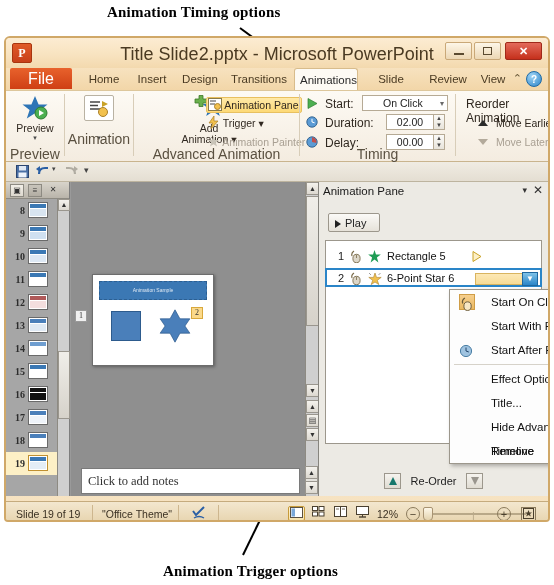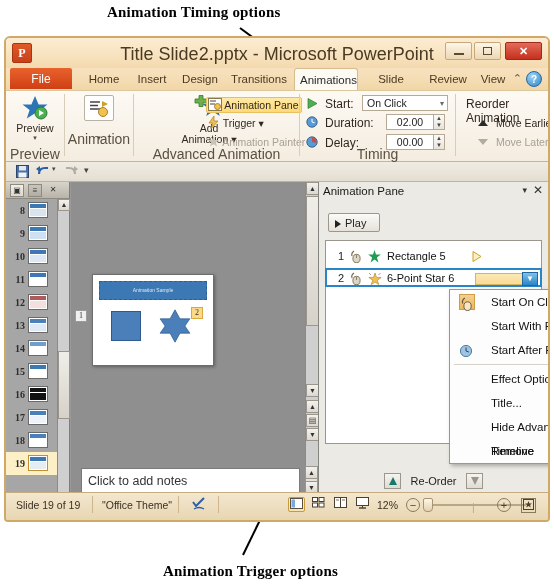--- a/index.html
+++ b/index.html
@@ -87,21 +87,21 @@
     position:relative;
     height:22px;
     background:linear-gradient(180deg,#f7e2bf,#f2d6a8);
   }
   #tab-file {
     position:absolute; left:4px; top:0;
     width:62px; height:21px;
     background:linear-gradient(180deg,#e8622c,#cf3f14);
     color:#fff;
     text-align:center; line-height:22px;
-    font-size:12px;
+    font-size:16px;
     border-radius:2px 2px 0 0;
   }
   .tab {
     position:absolute; top:0; height:22px;
     line-height:22px;
     font-size:11.5px;
     color:#4a3a22;
     text-align:center;
     padding:0 5px;
   }
@@ -167,21 +167,21 @@
 
   .tlabel { position:absolute; font-size:12px; color:#302820; }
   .tfield {
     position:absolute;
     background:#fff;
     border:1px solid #b6aa95;
     height:16px;
     font-size:10.5px;
     color:#222;
     line-height:15px;
-    padding-left:4px;
+    padding-left:20px;
   }
   .tfield .dd-caret {
     position:absolute; right:3px; top:0; color:#6a6a6a; font-size:8px;
   }
   .spin {
     position:absolute; width:11px; height:16px;
     border:1px solid #b6aa95; border-left:none;
     background:linear-gradient(180deg,#fbfaf7,#e8e4db);
     font-size:6px; color:#444; text-align:center;
     line-height:7px;
@@ -289,20 +289,21 @@
     font-family:"Liberation Serif", serif;
   }
   #anim-tag-1 { left:4px; top:128px; background:#f0f0f0; }
   #anim-tag-2 { left:120px; top:125px; background:#fbd98a; border-color:#d8a83c; }
 
   #notesbox {
     position:absolute; left:10px; bottom:2px; right:18px; height:26px;
     background:#fff; border:1px solid #7a7a7a;
     font-size:12.5px; color:#333;
     padding:5px 4px 0 6px;
+    font-family:Liberation Serif, serif;
   }
   #slide-vscroll {
     position:absolute; right:0; top:0; bottom:0; width:13px;
     background:#cfcfcf; border-left:1px solid #8d8a82;
   }
   .navbtn {
     position:absolute; left:0; width:13px; height:13px;
     background:linear-gradient(180deg,#f4f2ed,#dcd8d0);
     border:1px solid #9a968e;
     font-size:7px; text-align:center; line-height:11px; color:#333;
@@ -475,21 +476,21 @@
   .ro-btn .tri-dn {
     position:absolute; left:4px; top:3px;
     border-left:4px solid transparent;
     border-right:4px solid transparent;
     border-top:8px solid #9a968e;
   }
   #reorder-label { display:inline-block; margin:0 7px; vertical-align:middle;text-align:center; }
 
   
   #statusbar {
-    position:absolute; left:0; right:0; bottom:0; height:28px;
+    position:absolute; left:0; right:0; bottom:0; height:19px;
     background:linear-gradient(180deg,#f3e7cf,#e8d6b2);
     border-top:1px solid #c5ab7e;
     font-size:10.5px; color:#3a3022;
   }
   .sb-cell { position:absolute; top:6px; }
   .sb-div { position:absolute; top:3px; width:1px; height:17px; background:#cdb68e; }
   .viewbtn {
     position:absolute; top:4px; width:17px; height:15px;
     text-align:center; line-height:14px; font-size:10px; color:#3a3022;
   }

